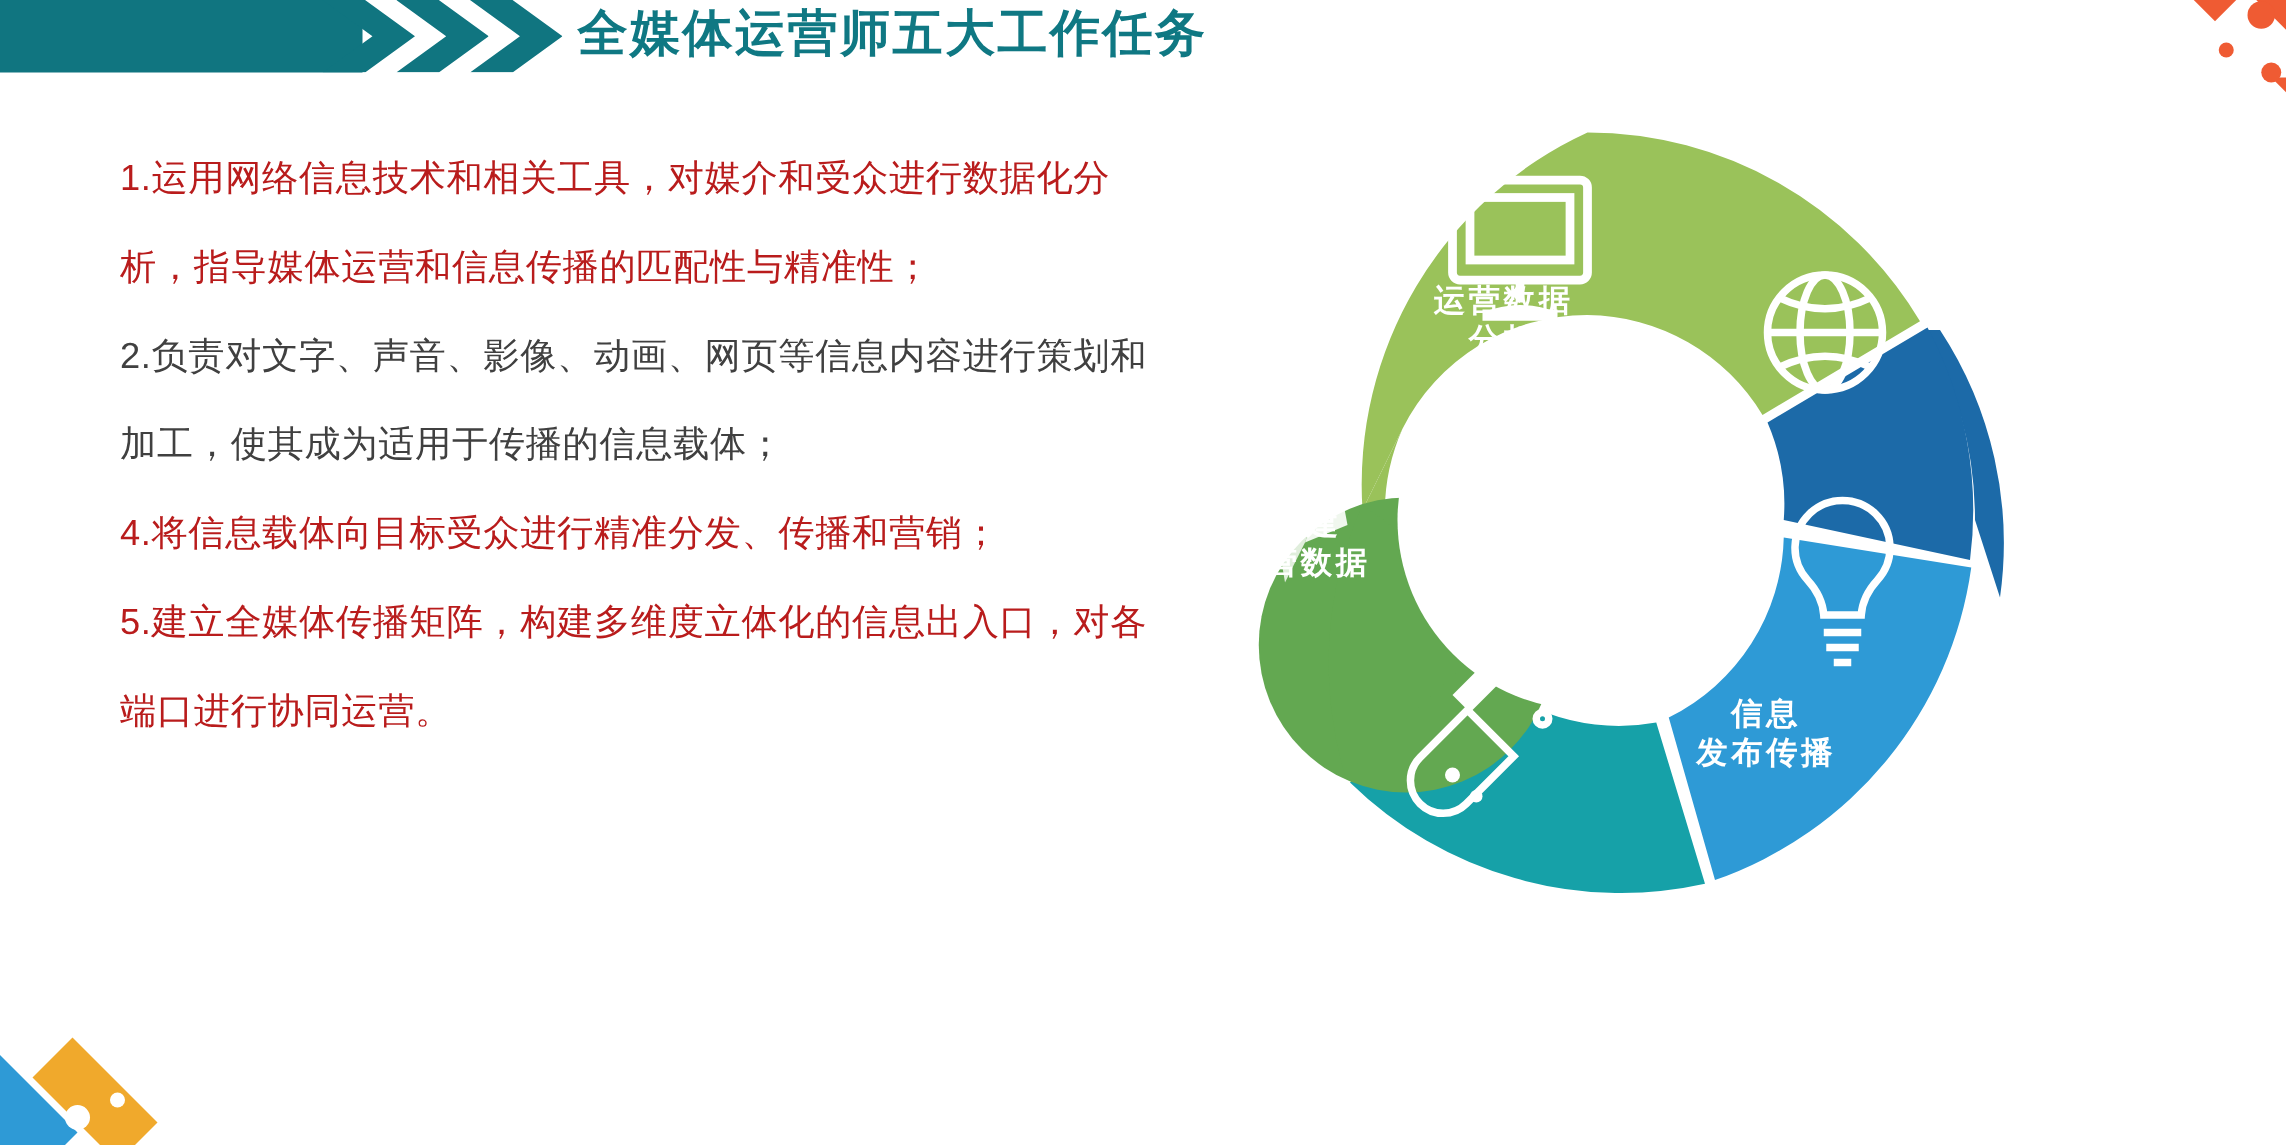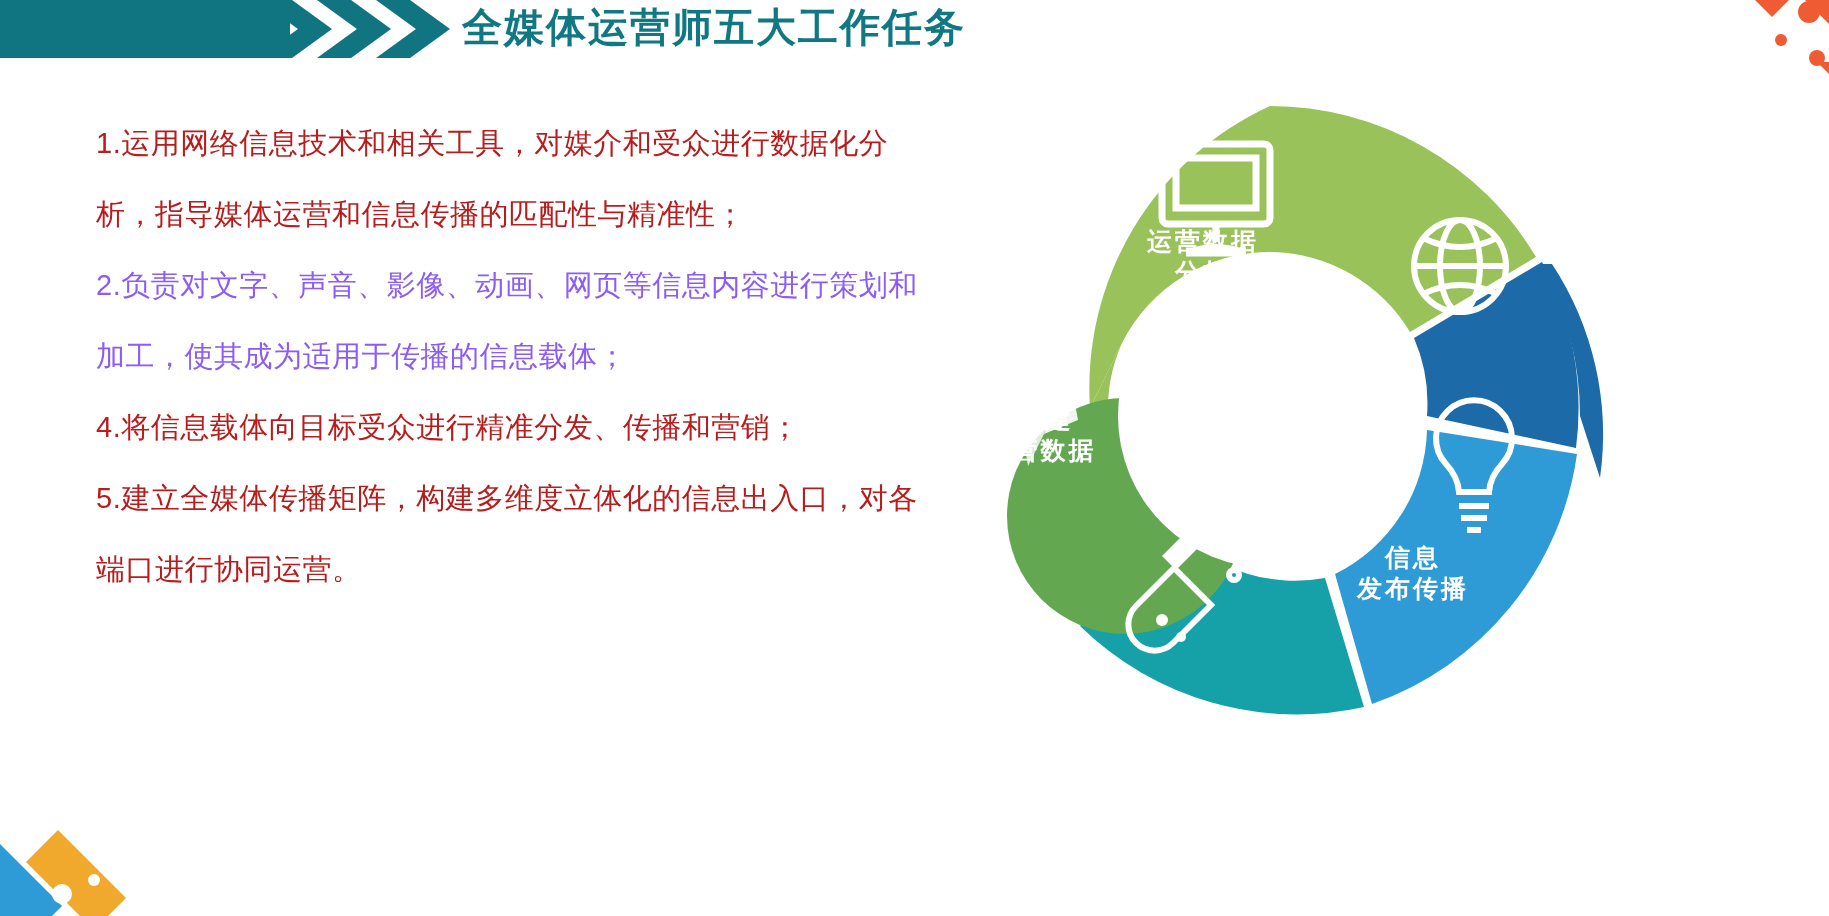--- a/index.html
+++ b/index.html
@@ -44,42 +44,42 @@
     position:absolute; left:96px; top:108px; width:830px;
   }
   .para {
     font-size:29px;
     line-height:71px;
     letter-spacing:0.5px;
     white-space:pre-wrap;
     word-break:break-all;
   }
   .para.teal { color:#b91c1c; }
-  .para.red  { color:#8b5cf6; }
+  .para.red  { color:#404040; }
 
   
   .diagram {
     position:absolute; left:940px; top:86px; width:660px; height:660px;
   }
   .diagram svg { display:block; width:660px; height:660px; overflow:visible; }
 
   .seg-label {
     position:absolute;
     color:#ffffff;
     font-size:25px;
     font-weight:bold;
     line-height:31px;
     letter-spacing:3px;
     text-align:center;
     white-space:pre-line;
     pointer-events:none;
   }
   .lbl-green   { left:168px; top:140px;  width:190px; }
   .lbl-dblue   { left:400px; top:212px;  width:190px; }
-  .lbl-lblue   { left:378px; top:456px;  width:190px; }
+  .lbl-lblue   { left:378px; top:470px;  width:190px; }
   .lbl-teal    { left:158px; top:524px;  width:190px; }
   .lbl-dgreen  { left:-7px;  top:318px;  width:215px; }
 </style>
 </head>
 <body>
 
 <div class="title-band">
   <div class="band-block"></div>
   <div class="chev c1"></div>
   <div class="chev c2"></div>

